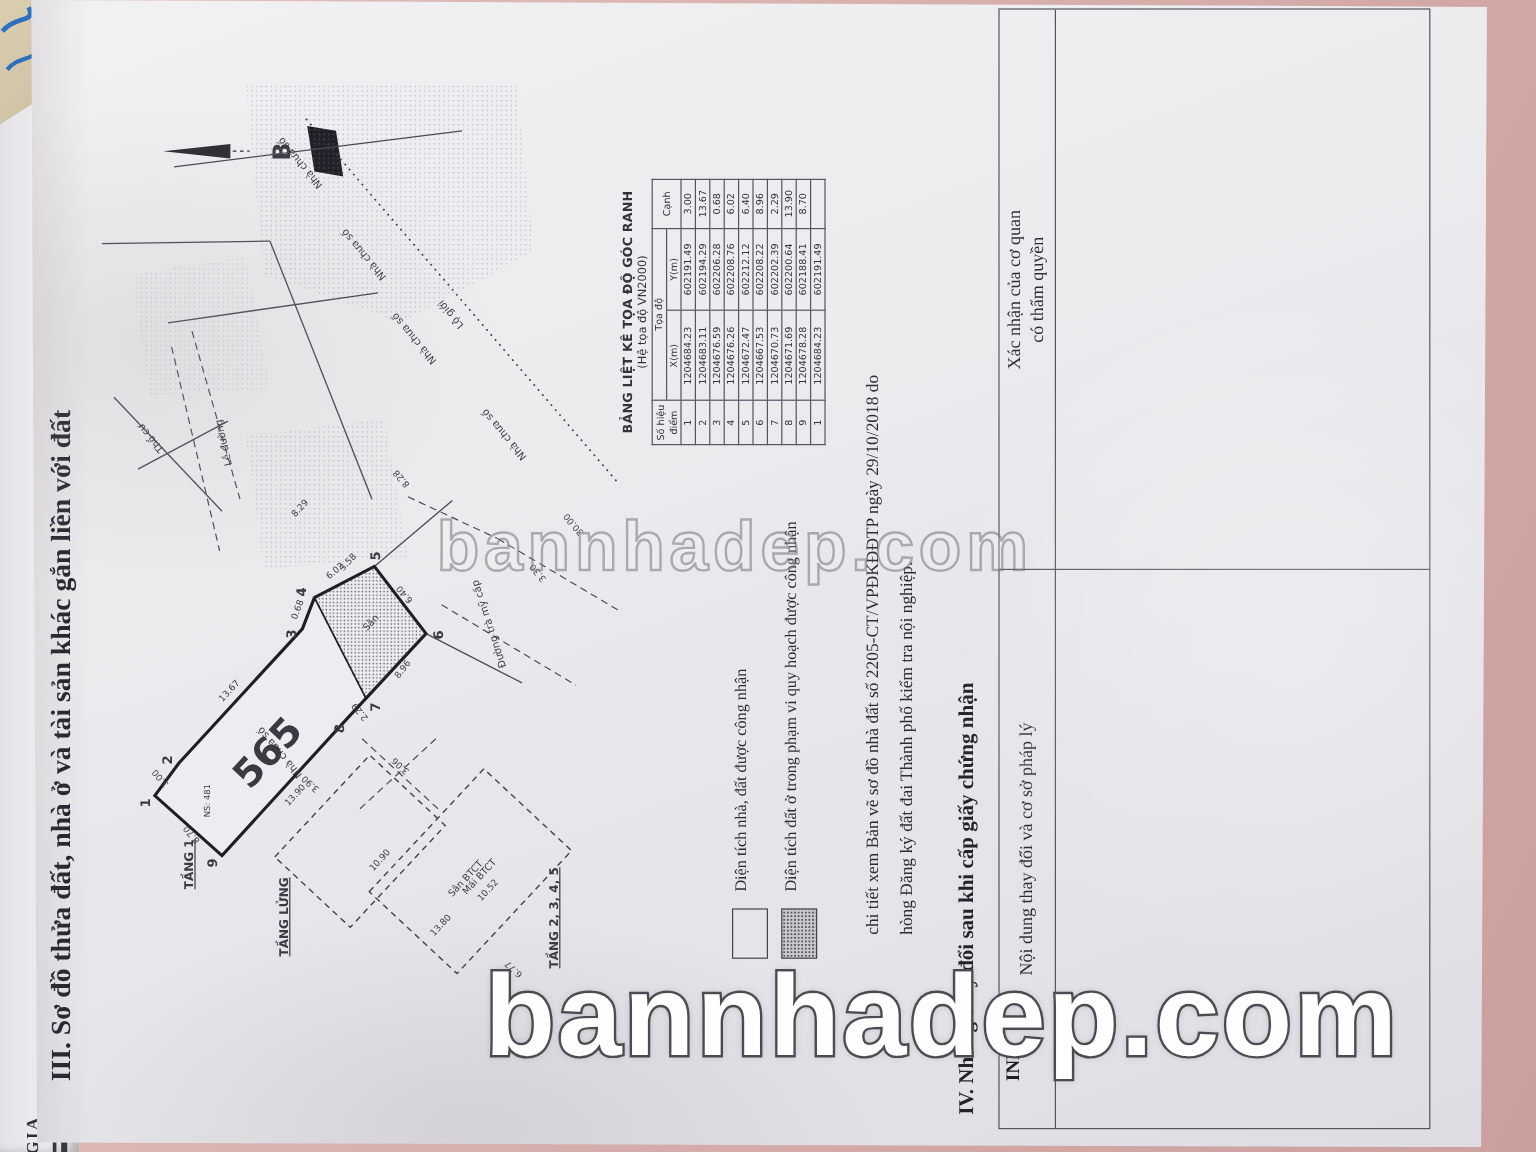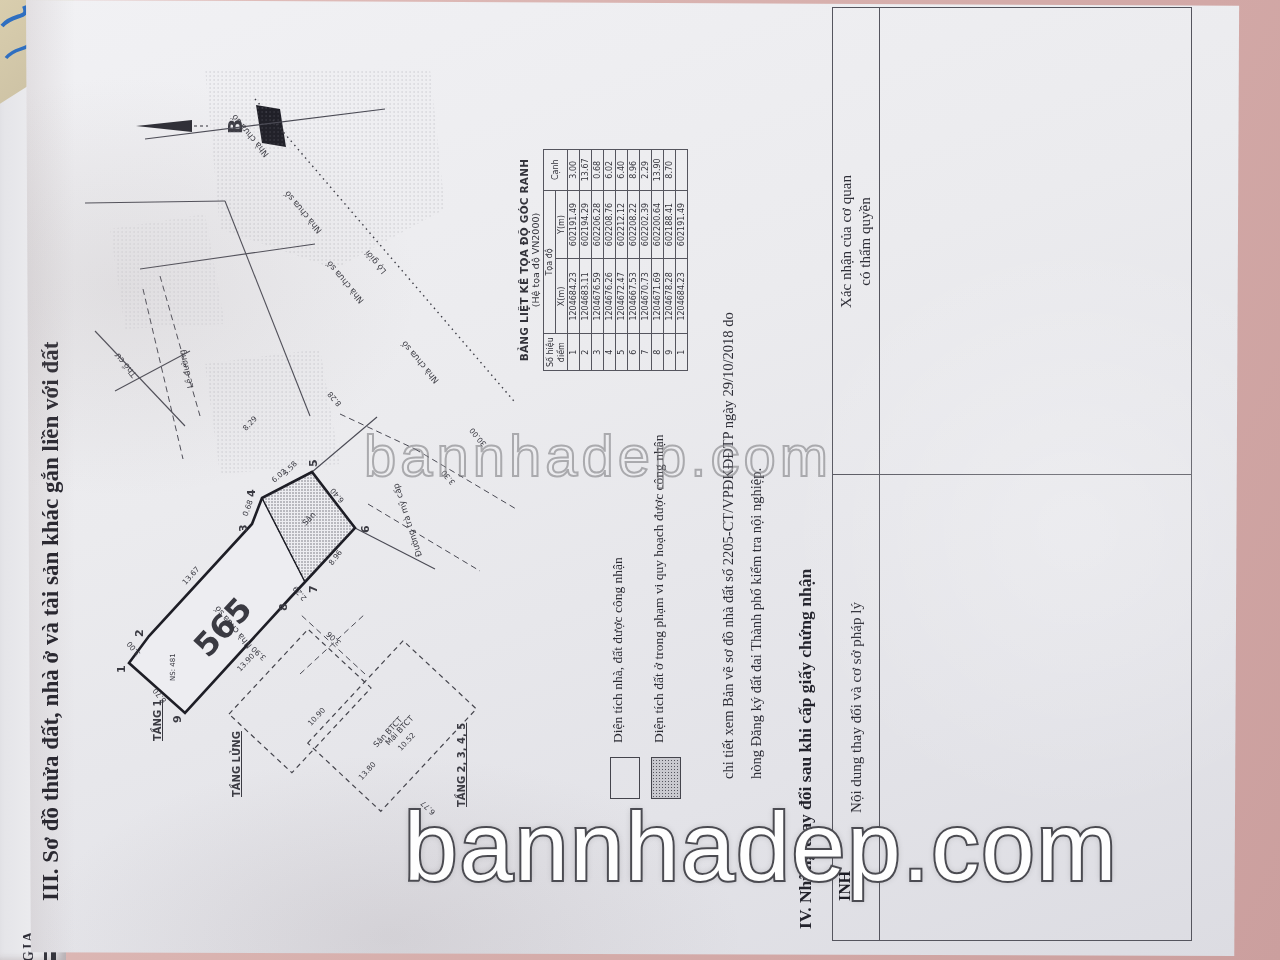--- a/index.html
+++ b/index.html
@@ -79,21 +79,21 @@
   #iv-table{left:8px;top:802px;width:932px;height:358px;border:1.4px solid #55555e;}
   #iv-col-divider{position:absolute;left:465px;top:0;bottom:0;width:0;border-left:1.3px solid #55555e;}
   #iv-header-line{position:absolute;left:0;right:0;top:46px;height:0;border-top:1.3px solid #55555e;}
   .iv-head{position:absolute;top:0;height:46px;display:flex;align-items:center;justify-content:center;
     font-size:15px;text-align:center;line-height:1.25;color:#2d2d36;}
   #iv-head-left{left:0;width:465px;}
   #iv-head-right{left:465px;width:467px;}
   
   #drawing{left:80px;top:55px;}
   
-  .wm{position:absolute;font-family:"Liberation Sans",sans-serif;font-weight:normal;white-space:nowrap;pointer-events:none;}
+  .wm{position:absolute;font-family:"Liberation Sans",sans-serif;font-weight:bold;white-space:nowrap;pointer-events:none;}
   #wm-mid{
     left:364px;top:422px;font-size:58px;letter-spacing:4px;
     color:rgba(255,255,255,.16);
     -webkit-text-stroke:2px rgba(105,105,110,.5);
     text-stroke:2px rgba(105,105,110,.5);
   }
   #wm-big{
     left:404px;top:792px;font-size:96px;letter-spacing:2px;
     color:#fefefe;
     -webkit-text-stroke:4px #4e4e55;

